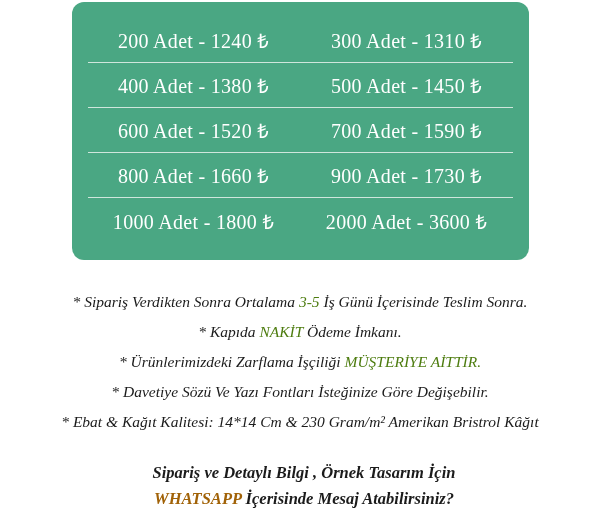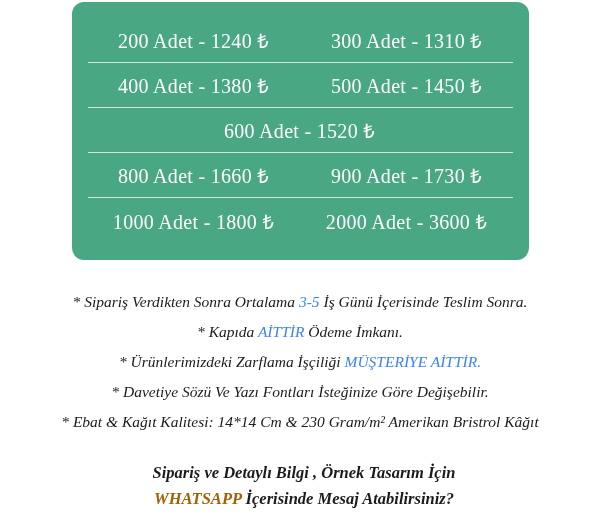--- a/index.html
+++ b/index.html
@@ -68,21 +68,21 @@
   }
   .note {
     font-size: 15.5px;
     font-style: italic;
     line-height: 1.55;
     color: #1b1b1b;
     margin: 0 0 6px 0;
     white-space: nowrap;
   }
   .hl {
-    color: #3b82f6;
+    color: #4d7c0f;
   }
 
   
   .footer {
     margin-top: 26px;
     text-align: center;
     padding-left: 8px;
   }
   .footer-line {
     font-size: 16.5px;
@@ -109,38 +109,39 @@
       <div class="price-cell right">300 Adet - 1310 ₺</div>
     </div>
 
     <div class="price-row">
       <div class="price-cell left">400 Adet - 1380 ₺</div>
       <div class="price-cell right">500 Adet - 1450 ₺</div>
     </div>
 
     <div class="price-row">
       <div class="price-cell left">600 Adet - 1520 ₺</div>
+      <div class="price-cell right">700 Adet - 1590 ₺</div>
     </div>
 
     <div class="price-row">
       <div class="price-cell left">800 Adet - 1660 ₺</div>
       <div class="price-cell right">900 Adet - 1730 ₺</div>
     </div>
 
     <div class="price-row last">
       <div class="price-cell left">1000 Adet - 1800 ₺</div>
       <div class="price-cell right">2000 Adet - 3600 ₺</div>
     </div>
 
   </div>
 
   <div class="notes">
     <p class="note"><span>* Sipariş Verdikten Sonra Ortalama </span><span class="hl">3-5</span><span> İş Günü İçerisinde Teslim Sonra.</span></p>
 
-    <p class="note"><span>* Kapıda </span><span class="hl">AİTTİR</span><span> Ödeme İmkanı.</span></p>
+    <p class="note"><span>* Kapıda </span><span class="hl">NAKİT</span><span> Ödeme İmkanı.</span></p>
 
     <p class="note"><span>* Ürünlerimizdeki Zarflama İşçiliği </span><span class="hl">MÜŞTERİYE AİTTİR.</span></p>
 
     <p class="note">* Davetiye Sözü Ve Yazı Fontları İsteğinize Göre Değişebilir.</p>
 
     <p class="note">* Ebat &amp; Kağıt Kalitesi: 14*14 Cm &amp; 230 Gram/m² Amerikan Bristrol Kâğıt</p>
   </div>
 
   <div class="footer">
     <p class="footer-line">Sipariş ve Detaylı Bilgi , Örnek Tasarım İçin</p>

